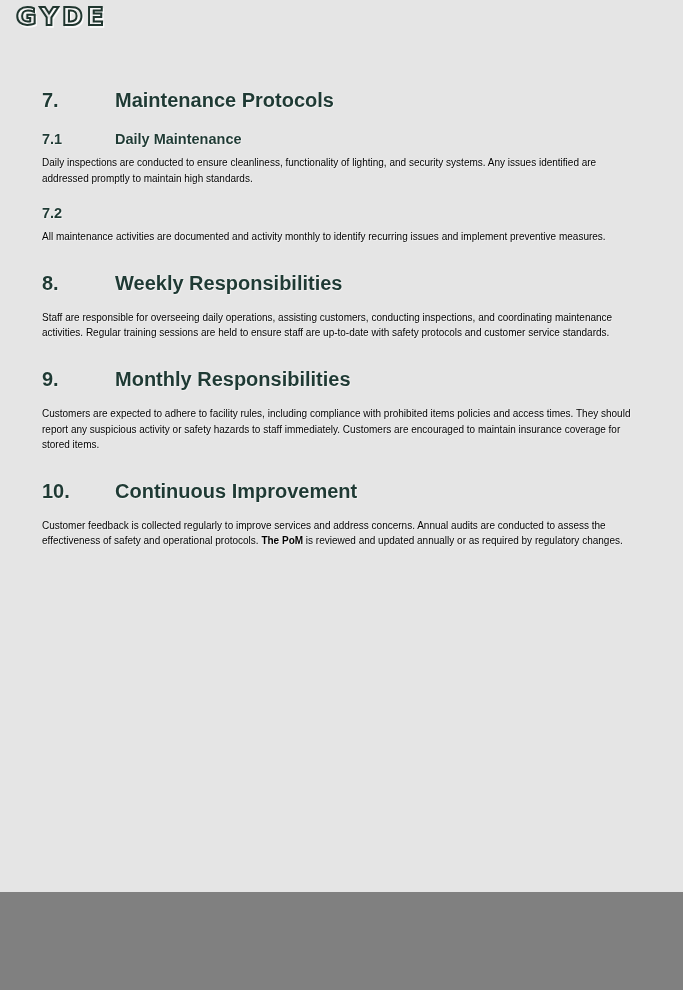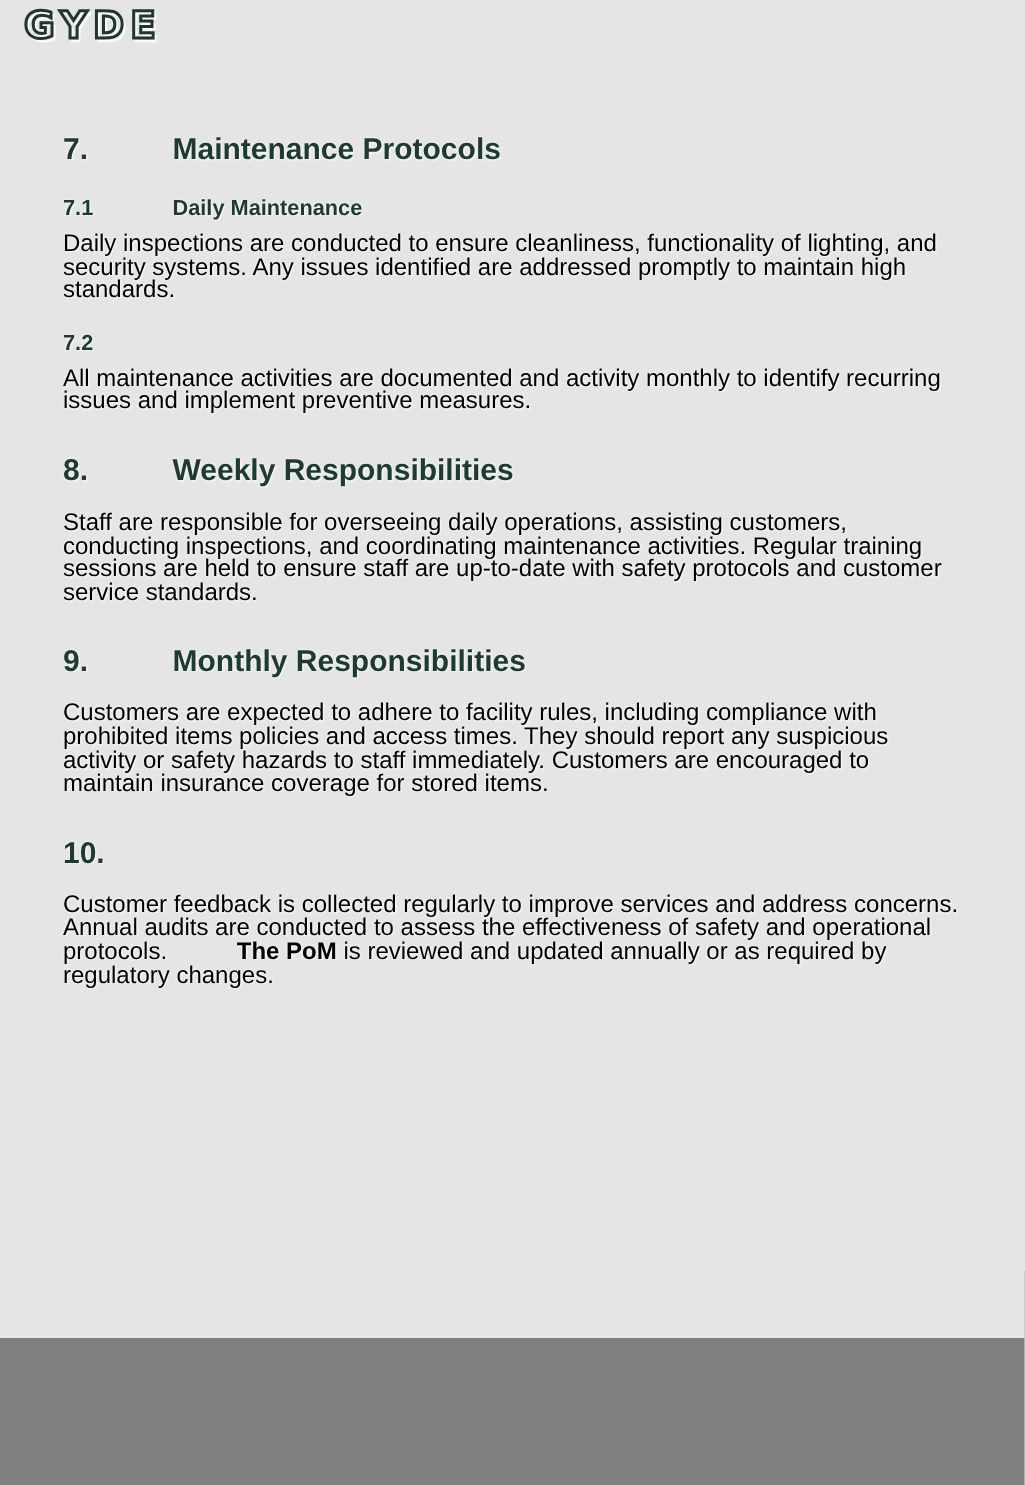--- a/index.html
+++ b/index.html
@@ -45,24 +45,24 @@
   }
   h2.sec{
     display:flex;align-items:flex-start;
     margin:19px 0 7px 0;
     font-size:14.5px;line-height:17px;font-weight:bold;
     color:#1f3a34;
   }
   .sec .num{flex:0 0 73px;}
   p.body{
     margin:0;
-    font-size:16px;line-height:15.6px;
+    font-size:10px;line-height:15.6px;
     color:#000000;
   }
-  p.body .b{font-weight:bold;margin-left:42px;}
+  p.body .b{font-weight:bold;}
   
   .footer-rule{
     position:absolute;left:42px;right:38px;top:947px;
     height:2px;background:#d6d6cb;
   }
   .footer-row{
     position:absolute;left:42px;right:38px;top:928px;
     display:flex;justify-content:center;
     font-size:9.5px;color:#0a0a0a;
   }
@@ -107,20 +107,21 @@
     <p class="body halo">Staff are responsible for overseeing daily operations, assisting customers, conducting inspections, and coordinating maintenance activities. Regular training sessions are held to ensure staff are up-to-date with safety protocols and customer service standards.</p>
 
     <h1 class="sec halo">
       <span class="num">9.</span>
       <span class="ttl">Monthly Responsibilities</span>
     </h1>
     <p class="body halo">Customers are expected to adhere to facility rules, including compliance with prohibited items policies and access times. They should report any suspicious activity or safety hazards to staff immediately. Customers are encouraged to maintain insurance coverage for stored items.</p>
 
     <h1 class="sec halo">
       <span class="num">10.</span>
+      <span class="ttl">Continuous Improvement</span>
     </h1>
     <p class="body halo"><span>Customer feedback is collected regularly to improve services and address concerns. Annual audits are conducted to assess the effectiveness of safety and operational protocols. </span><span class="b">The PoM</span><span> is reviewed and updated annually or as required by regulatory changes.</span></p>
 
   </div>
 
   <div class="footer-rule"></div>
   <div class="footer-row">
     <span class="halo">Preliminary Plan of Management</span>
     <span class="halo">Page 4</span>
   </div>

